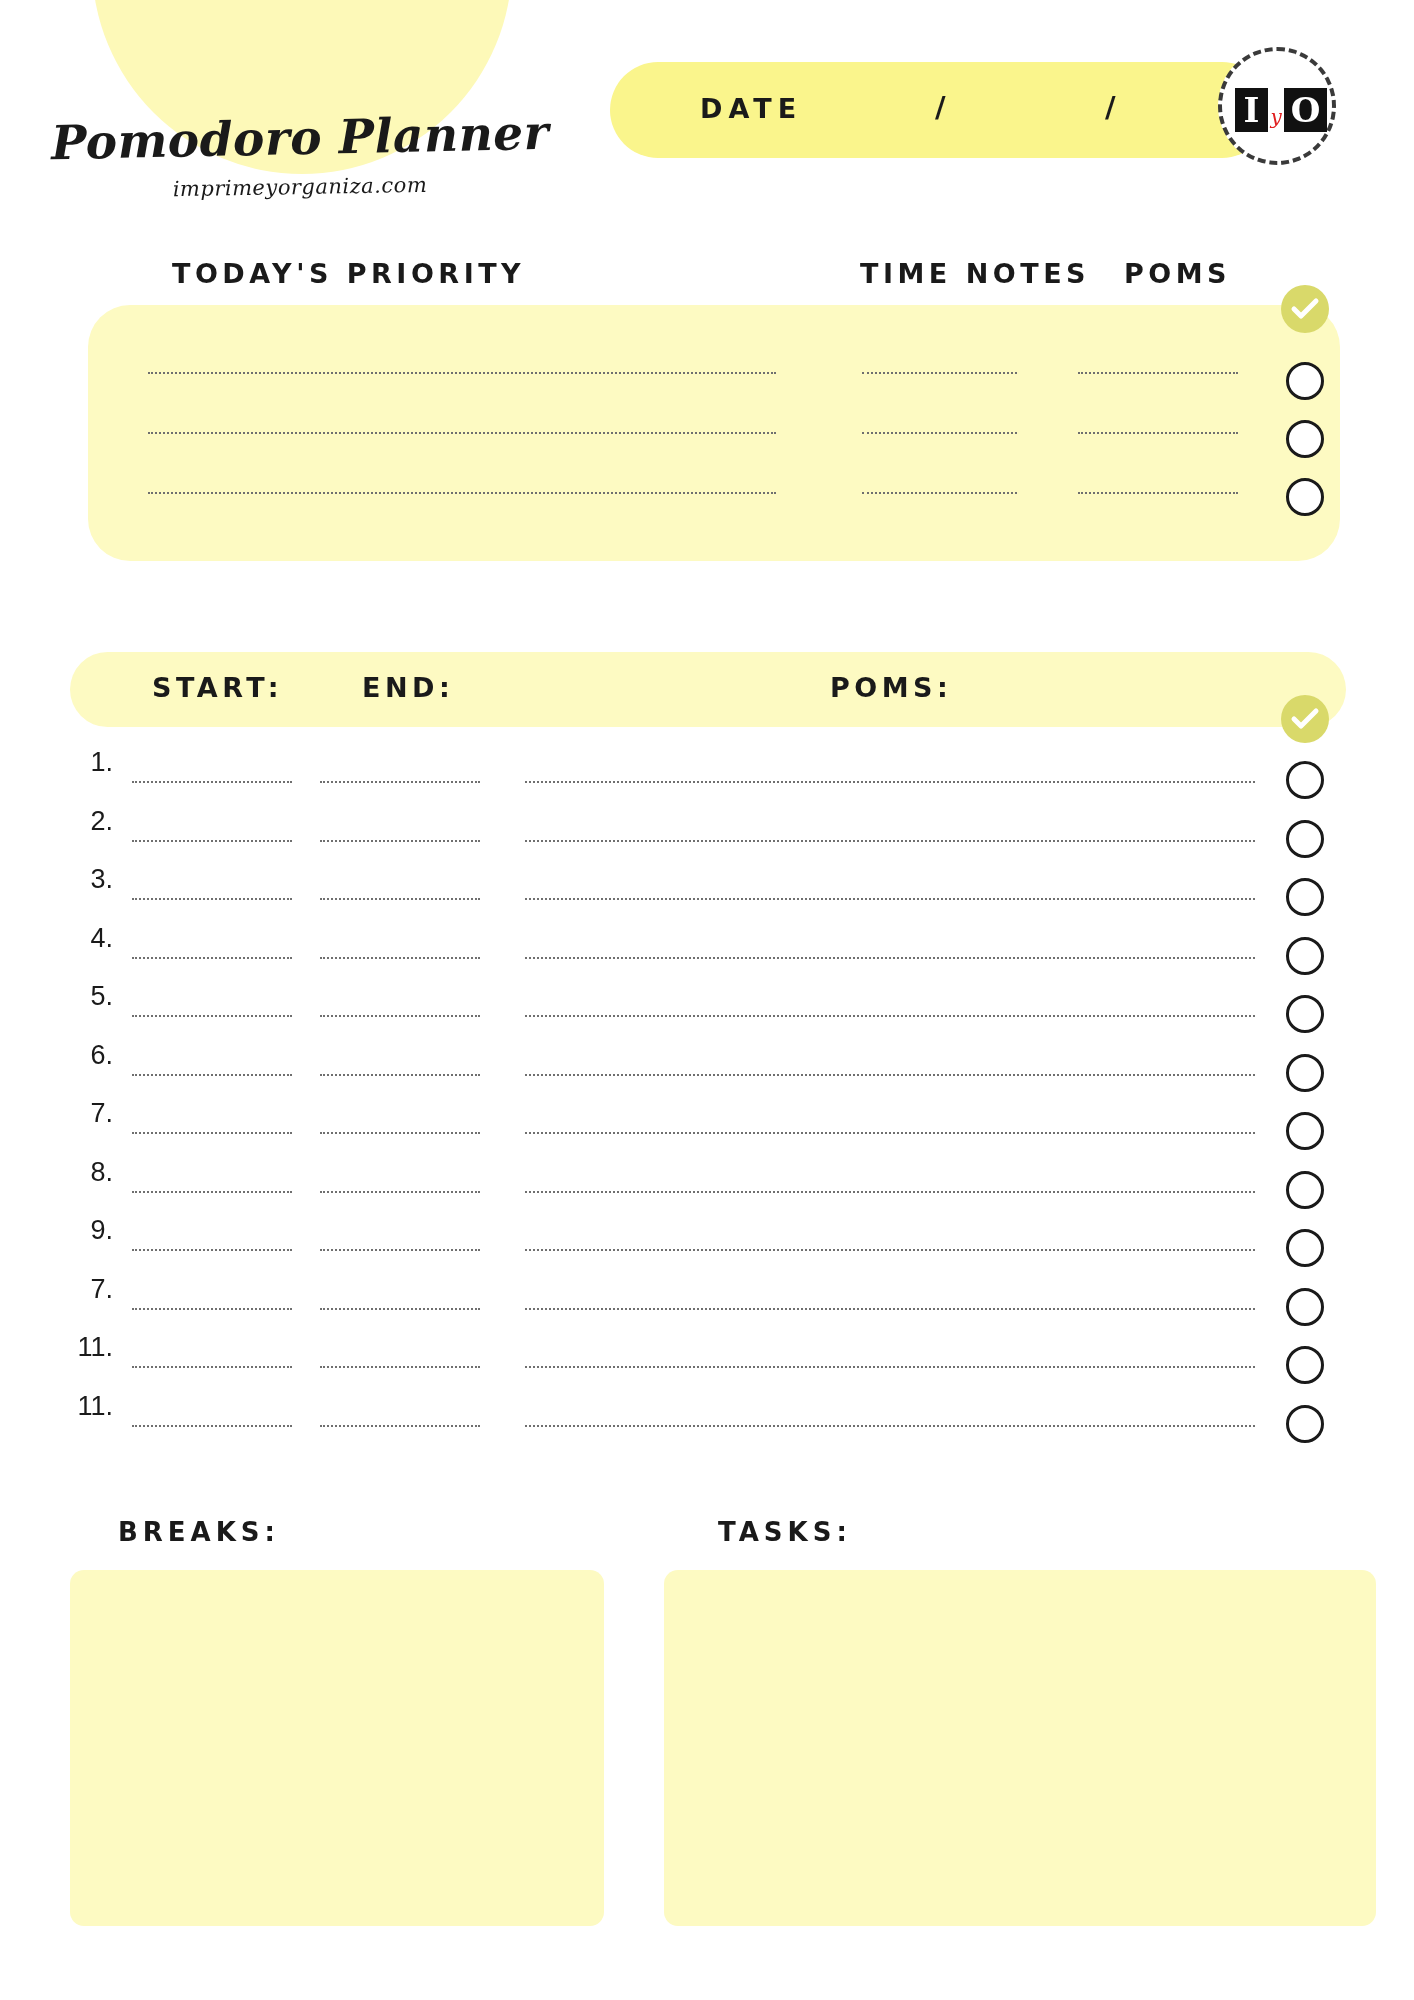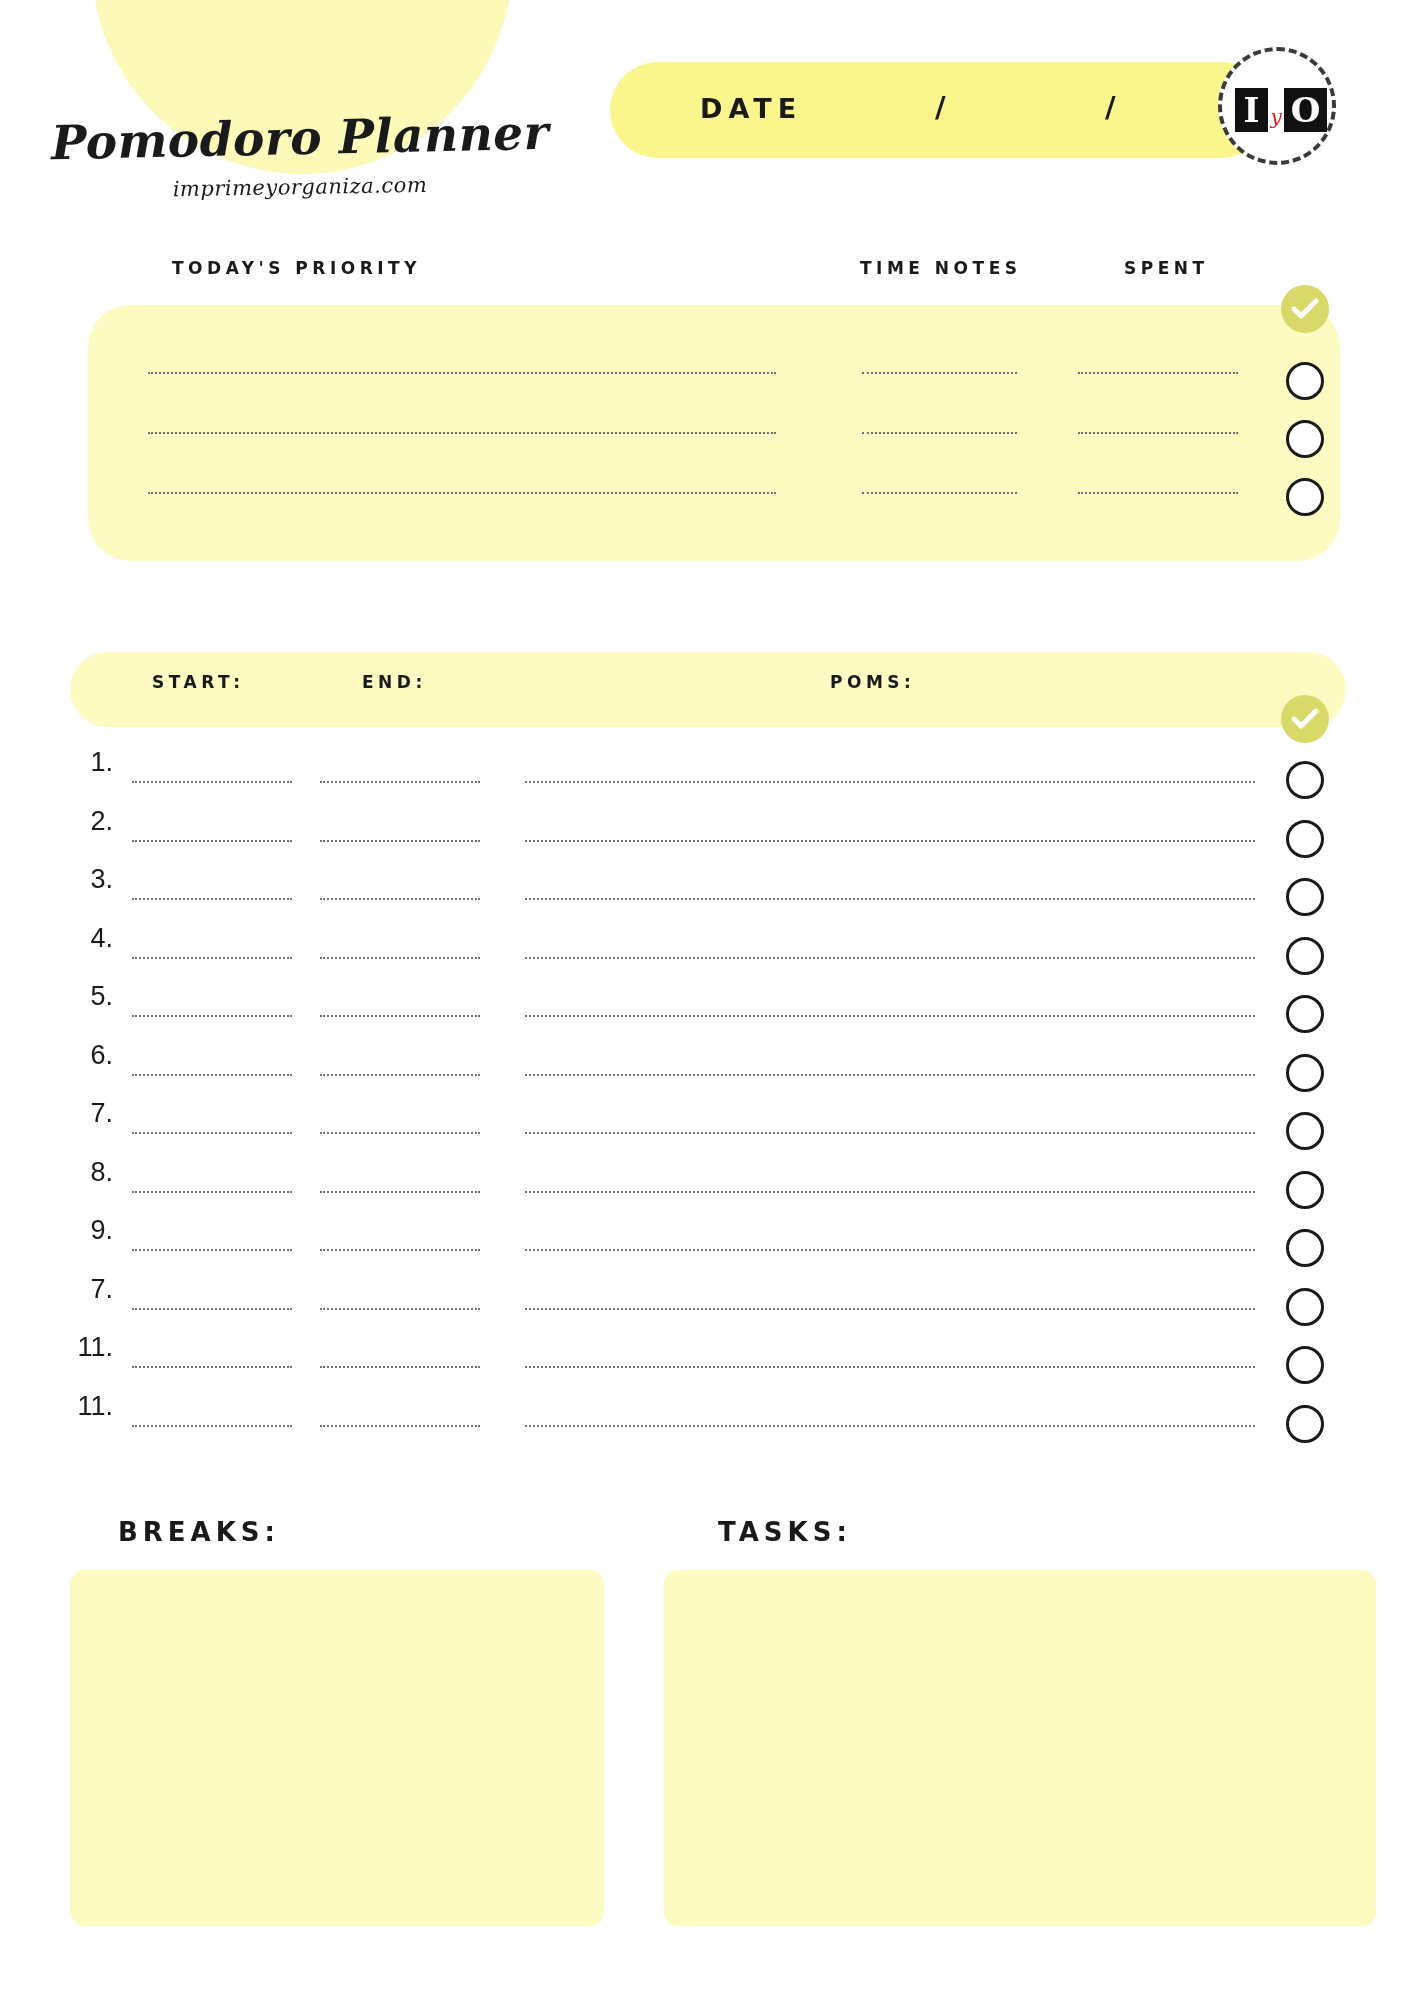--- a/index.html
+++ b/index.html
@@ -140,21 +140,21 @@
     font-family: "DejaVu Serif", serif;
     font-weight: bold;
     font-size: 34px;
     line-height: 44px;
     padding: 0 7px;
   }
   .head-text {
     position: absolute;
     font-family: "DejaVu Sans", sans-serif;
     font-weight: bold;
-    font-size: 17px;
+    font-size: 27px;
     letter-spacing: 4.5px;
     color: #1a1a1a;
   }
   .head-priority { left: 172px; top: 258px; }
   .head-time     { left: 860px; top: 258px; }
   .head-poms     { left: 1124px; top: 258px; }
 
   .priority-box {
     position: absolute;
     left: 88px;
@@ -256,21 +256,21 @@
     <div class="brand-badge-inner">
       <span class="brand-i">I</span>
       <span class="brand-y">y</span>
       <span class="brand-o">O</span>
     </div>
   </div>
 </div>
 
 <div class="head-text head-priority">TODAY'S PRIORITY</div>
 <div class="head-text head-time">TIME NOTES</div>
-<div class="head-text head-poms">SPENT</div>
+<div class="head-text head-poms">POMS</div>
 
 <div class="priority-box"></div>
 
 <div class="circle-check" style="left:1281px; top:285px;">
   <svg width="48" height="48" viewBox="0 0 48 48">
       <path d="M13 24 L20 31 L35 16" stroke="#ffffff" stroke-width="5" fill="none" stroke-linecap="round" stroke-linejoin="round"></path>
     </svg>
 </div>
 
 <div class="dotline" style="left:148px; top:372px; width:628px;"></div>

